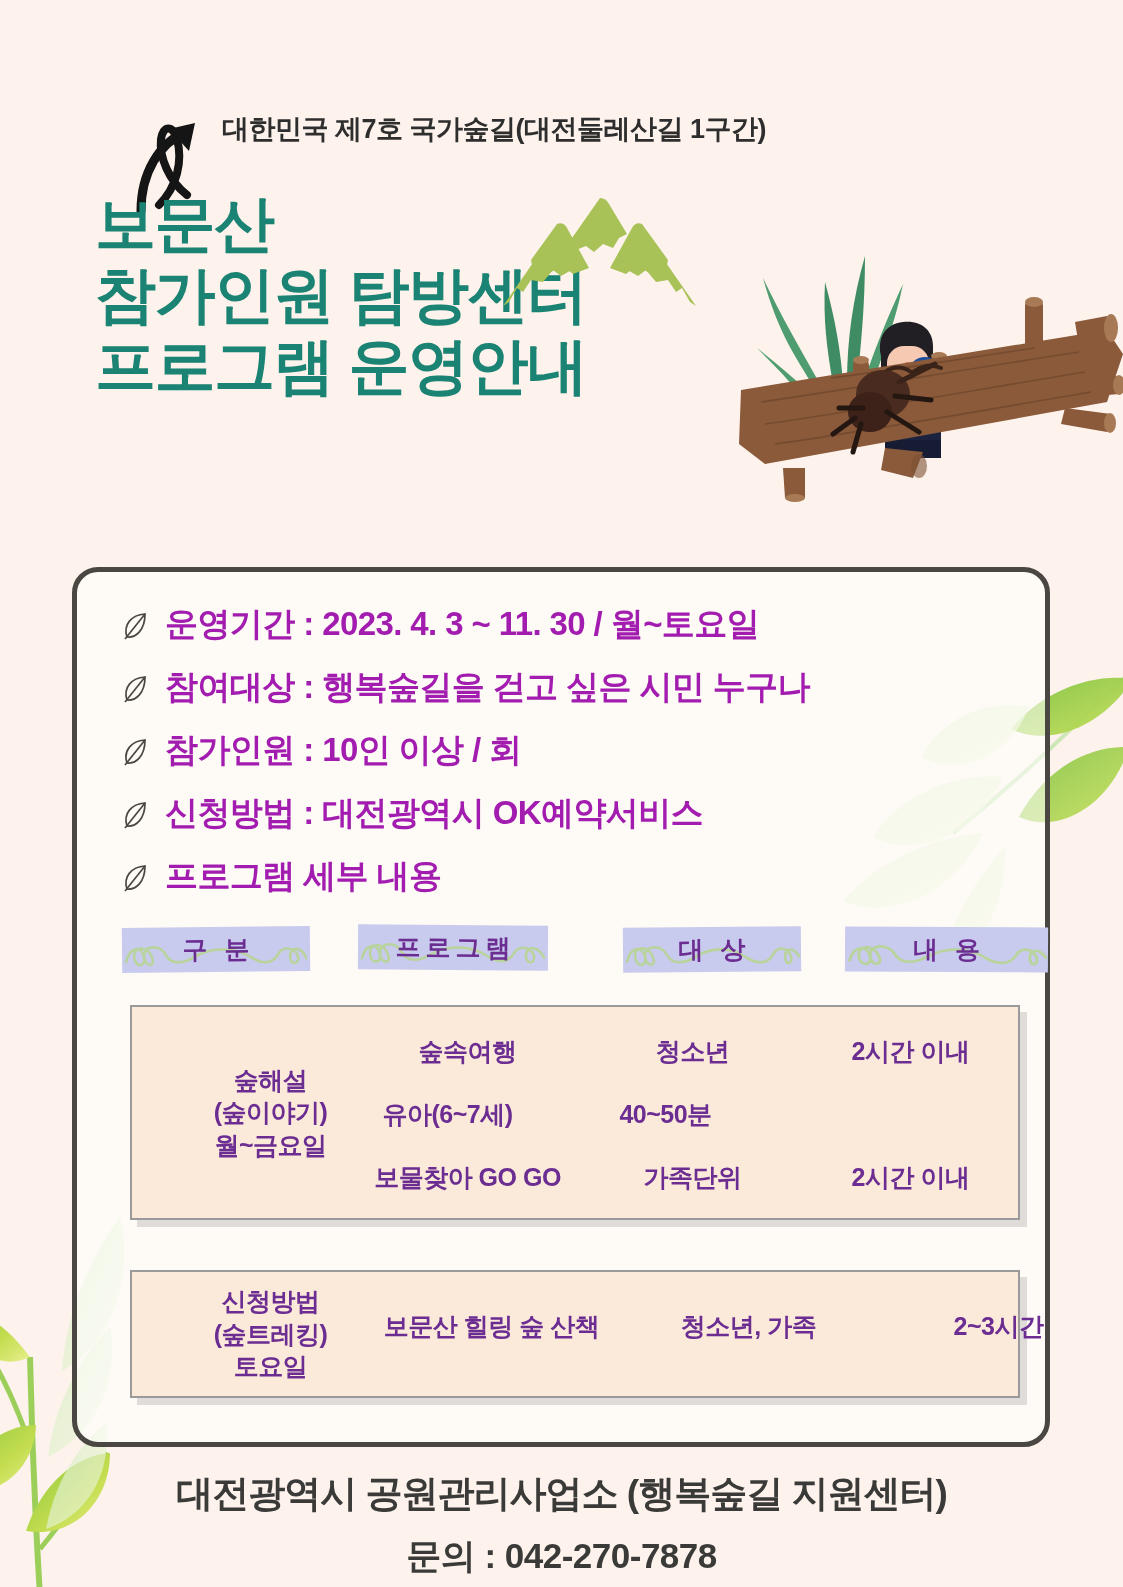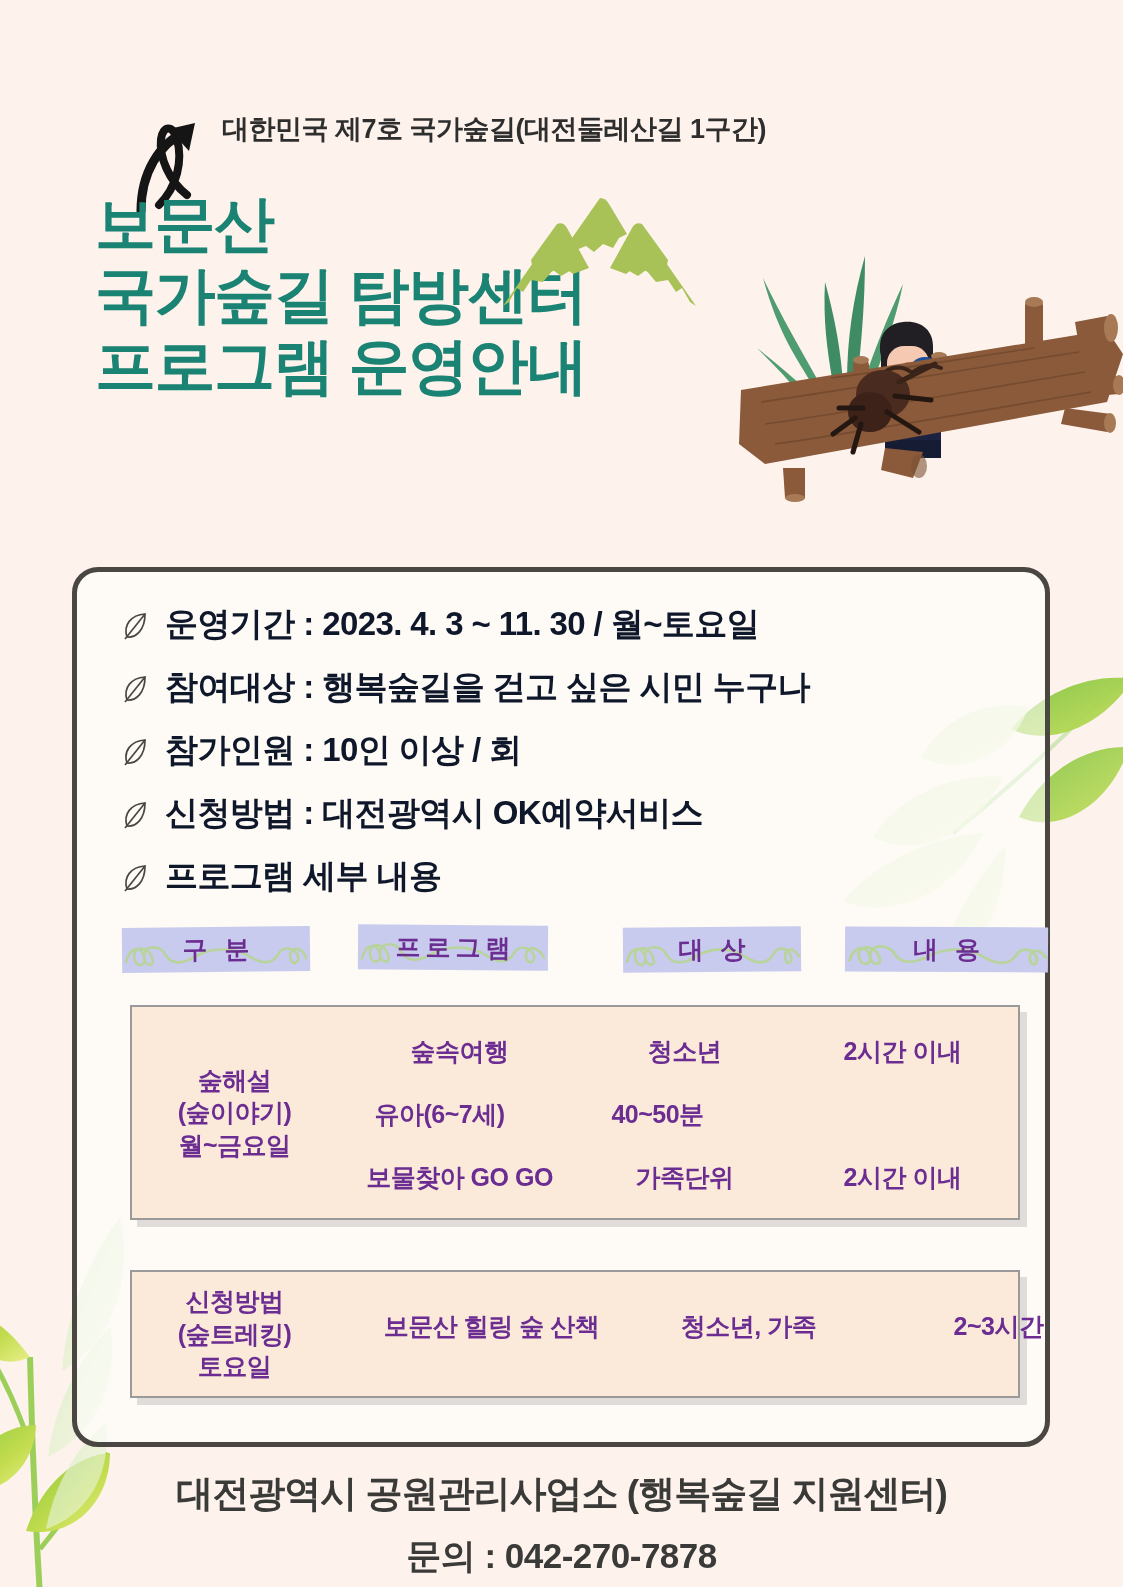--- a/index.html
+++ b/index.html
@@ -39,21 +39,21 @@
     border:5px solid #4a4641;border-radius:26px;
     background:rgba(255,255,255,.55);
     box-sizing:border-box;
   }
 
   
   .info-list{position:absolute;left:118px;top:556px;width:900px;}
   .info-row{display:flex;align-items:center;height:63px;}
   .leaf-bullet{width:34px;height:34px;margin-right:13px;flex:0 0 auto;}
   .info-text{
-    font-size:33px;font-weight:700;color:#0f172a;letter-spacing:-.6px;
+    font-size:33px;font-weight:700;color:#a21caf;letter-spacing:-.6px;
     white-space:nowrap;
     text-align:right;
   }
 
   
   .tape{
     position:absolute;height:45px;
     background:#c8cbed;
     display:flex;align-items:center;justify-content:center;
     overflow:hidden;
@@ -81,27 +81,27 @@
   .prow{display:flex;align-items:center;}
   .pcell{
     font-size:25px;font-weight:800;color:#6b2d91;letter-spacing:-.5px;
     text-align:center;white-space:nowrap;line-height:1.3;
   }
   .c-div{width:205px;flex:0 0 205px;}
   .c-prog{width:245px;flex:0 0 245px;}
   .c-tgt{width:205px;flex:0 0 205px;}
   .c-cnt{width:231px;flex:0 0 231px;}
 
-  #ptable-0 .prow{height:63px;}
+  #ptable-0 .prow{height:63px;padding-left:8px;}
   #ptable-0 .rowpad{height:13px;}
   #ptable-1 .prow{height:108px;gap:32px;}
 
   .merged-div{
     position:absolute;left:0;top:0;width:205px;height:100%;
-    display:flex;align-items:center;justify-content:center;
+    display:flex;align-items:center;justify-content:center;padding-left:36px;
   }
   .stack{display:flex;flex-direction:column;}
 
   
   .footer{position:absolute;left:0;top:1432px;width:1123px;text-align:center;}
   .f1{font-size:37px;font-weight:700;color:#3a3a38;letter-spacing:-1px;}
   .f2{font-size:35px;font-weight:800;color:#3a3a38;letter-spacing:-.5px;margin-top:14px;}
 </style>
 </head>
 <body>
@@ -155,21 +155,21 @@
   <svg class="arrow-doodle" viewBox="0 0 115 115">
     <path d="M16 102 C16 64 34 34 62 22" stroke="#151515" stroke-width="9" fill="none" stroke-linecap="round"></path>
     <path d="M34 96 C52 78 58 52 52 30 C48 16 38 16 36 30 C34 48 44 72 62 86" stroke="#151515" stroke-width="8" fill="none" stroke-linecap="round"></path>
     <path d="M44 20 L70 14 L64 42 Z" fill="#151515"></path>
   </svg>
 
   <div class="subtitle">대한민국 제7호 국가숲길(대전둘레산길 1구간)</div>
 
   <div class="title-block">
     <div class="title-line">보문산</div>
-    <div class="title-line">국가숲길 탐방센터</div>
+    <div class="title-line">참가인원 탐방센터</div>
     <div class="title-line">프로그램 운영안내</div>
   </div>
 
   <svg class="mountain-logo" viewBox="0 0 225 116">
     <path fill="#a8c257" d="M113 4 c4 0 7 2 9 6 l18 30 -8 4 -6 10 -10 -4 -9 8 -8 -6 -10 4 -4 -12 Z"></path>
     <path fill="#a8c257" d="M70 30 c4 -2 8 0 10 4 l22 40 -16 6 -10 -8 -12 6 -6 -6 -12 4 -2 -10 Z"></path>
     <path fill="#a8c257" d="M155 30 c-4 -2 -8 0 -10 4 l-22 40 16 6 10 -8 12 6 6 -6 12 4 2 -10 Z"></path>
     <path fill="#a8c257" d="M16 112 L66 40 l22 34 -14 8 -8 -6 -10 12 -12 -2 -8 12 -6 -4 -8 14 Z"></path>
     <path fill="#a8c257" d="M209 112 L159 40 l-22 34 14 8 8 -6 10 12 12 -2 8 12 6 -4 8 14 Z"></path>
     <path fill="#a8c257" d="M14 112 L211 112 L209 100 L16 100 Z" opacity="0"></path>

